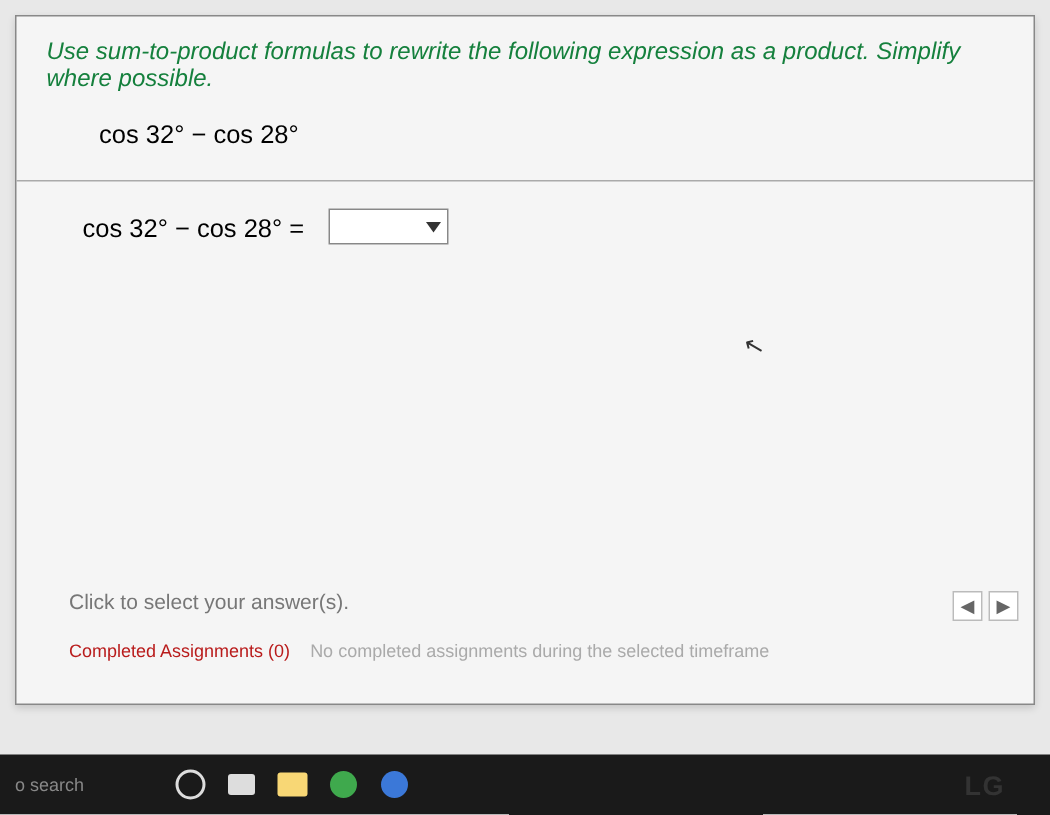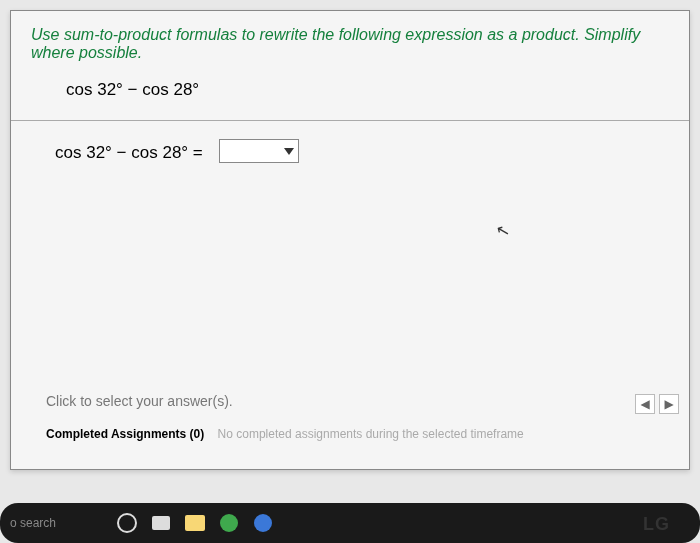--- a/index.html
+++ b/index.html
@@ -89,21 +89,21 @@
       font-size: 14px;
       color: #777;
     }
     .completed-row {
       position: absolute;
       bottom: 28px;
       left: 35px;
       font-size: 12px;
       color: #888;
     }
-    .completed-row .lbl { color: #000000; font-weight: 700; }
+    .completed-row .lbl { color: #b91c1c; font-weight: 400; }
     .completed-row .sub { margin-left: 10px; color:#aaa; }
     .course-row {
       position: absolute;
       bottom: 8px;
       left: 35px;
       font-size: 10px;
       color: #aaa;
     }
     .nav-arr {
       position: absolute;
@@ -127,21 +127,20 @@
       position: absolute;
       bottom: 0;
       left: 0;
       right: 0;
       height: 40px;
       background: #1a1a1a;
       display: flex;
       align-items: center;
       padding: 0 10px;
       gap: 8px;
-      border-radius: 18px;
     }
     .task-text { color: #888; font-size: 12px; margin-right: 50px; }
     .task-icon {
       width: 26px; height: 26px;
       display: flex; align-items: center; justify-content: center;
       color: #ddd; font-size: 14px;
     }
     .circ { width: 20px; height: 20px; border: 2px solid #ddd; border-radius: 50%; }
     .tbi { width: 18px; height: 14px; background: #ddd; border-radius: 2px; }
     .folder { width: 20px; height: 16px; background: #f8d775; border-radius: 2px; }

